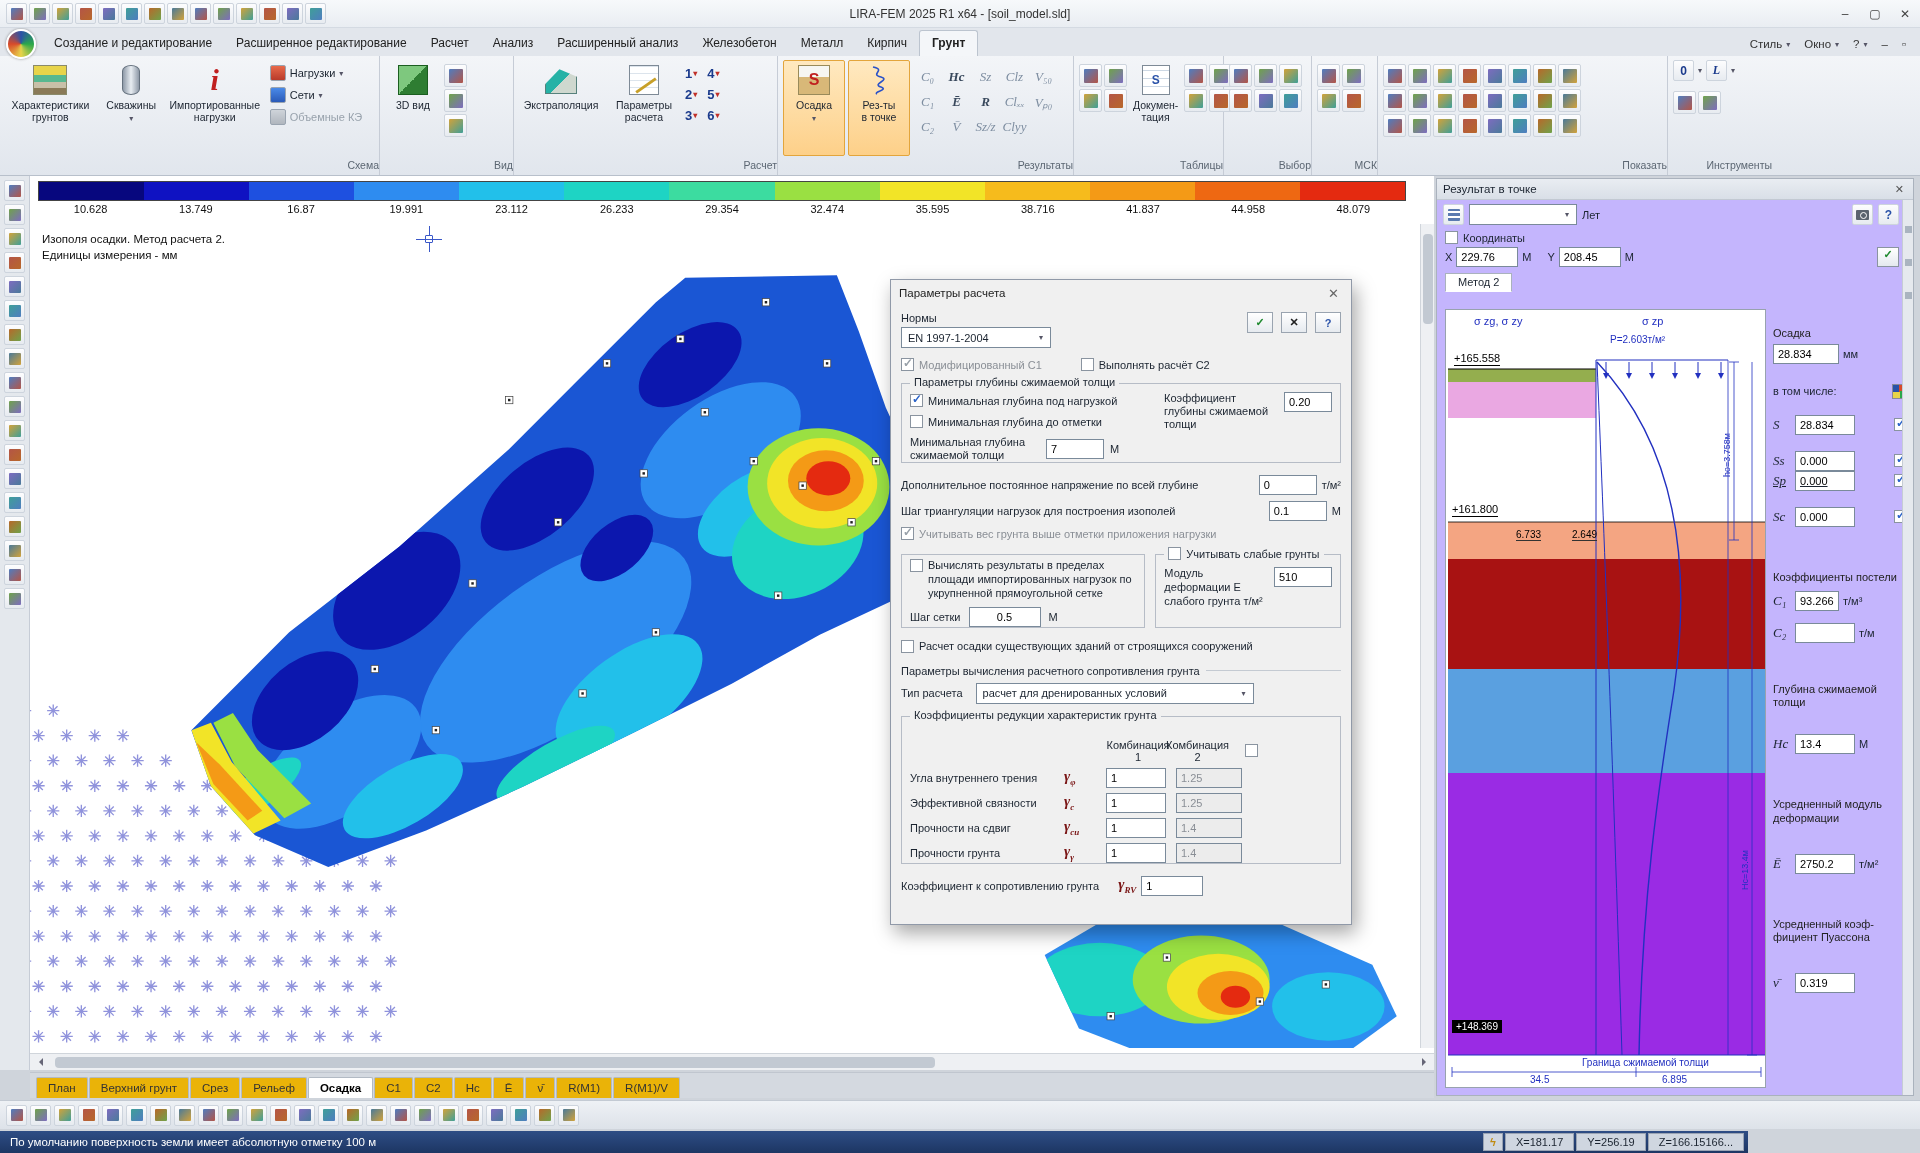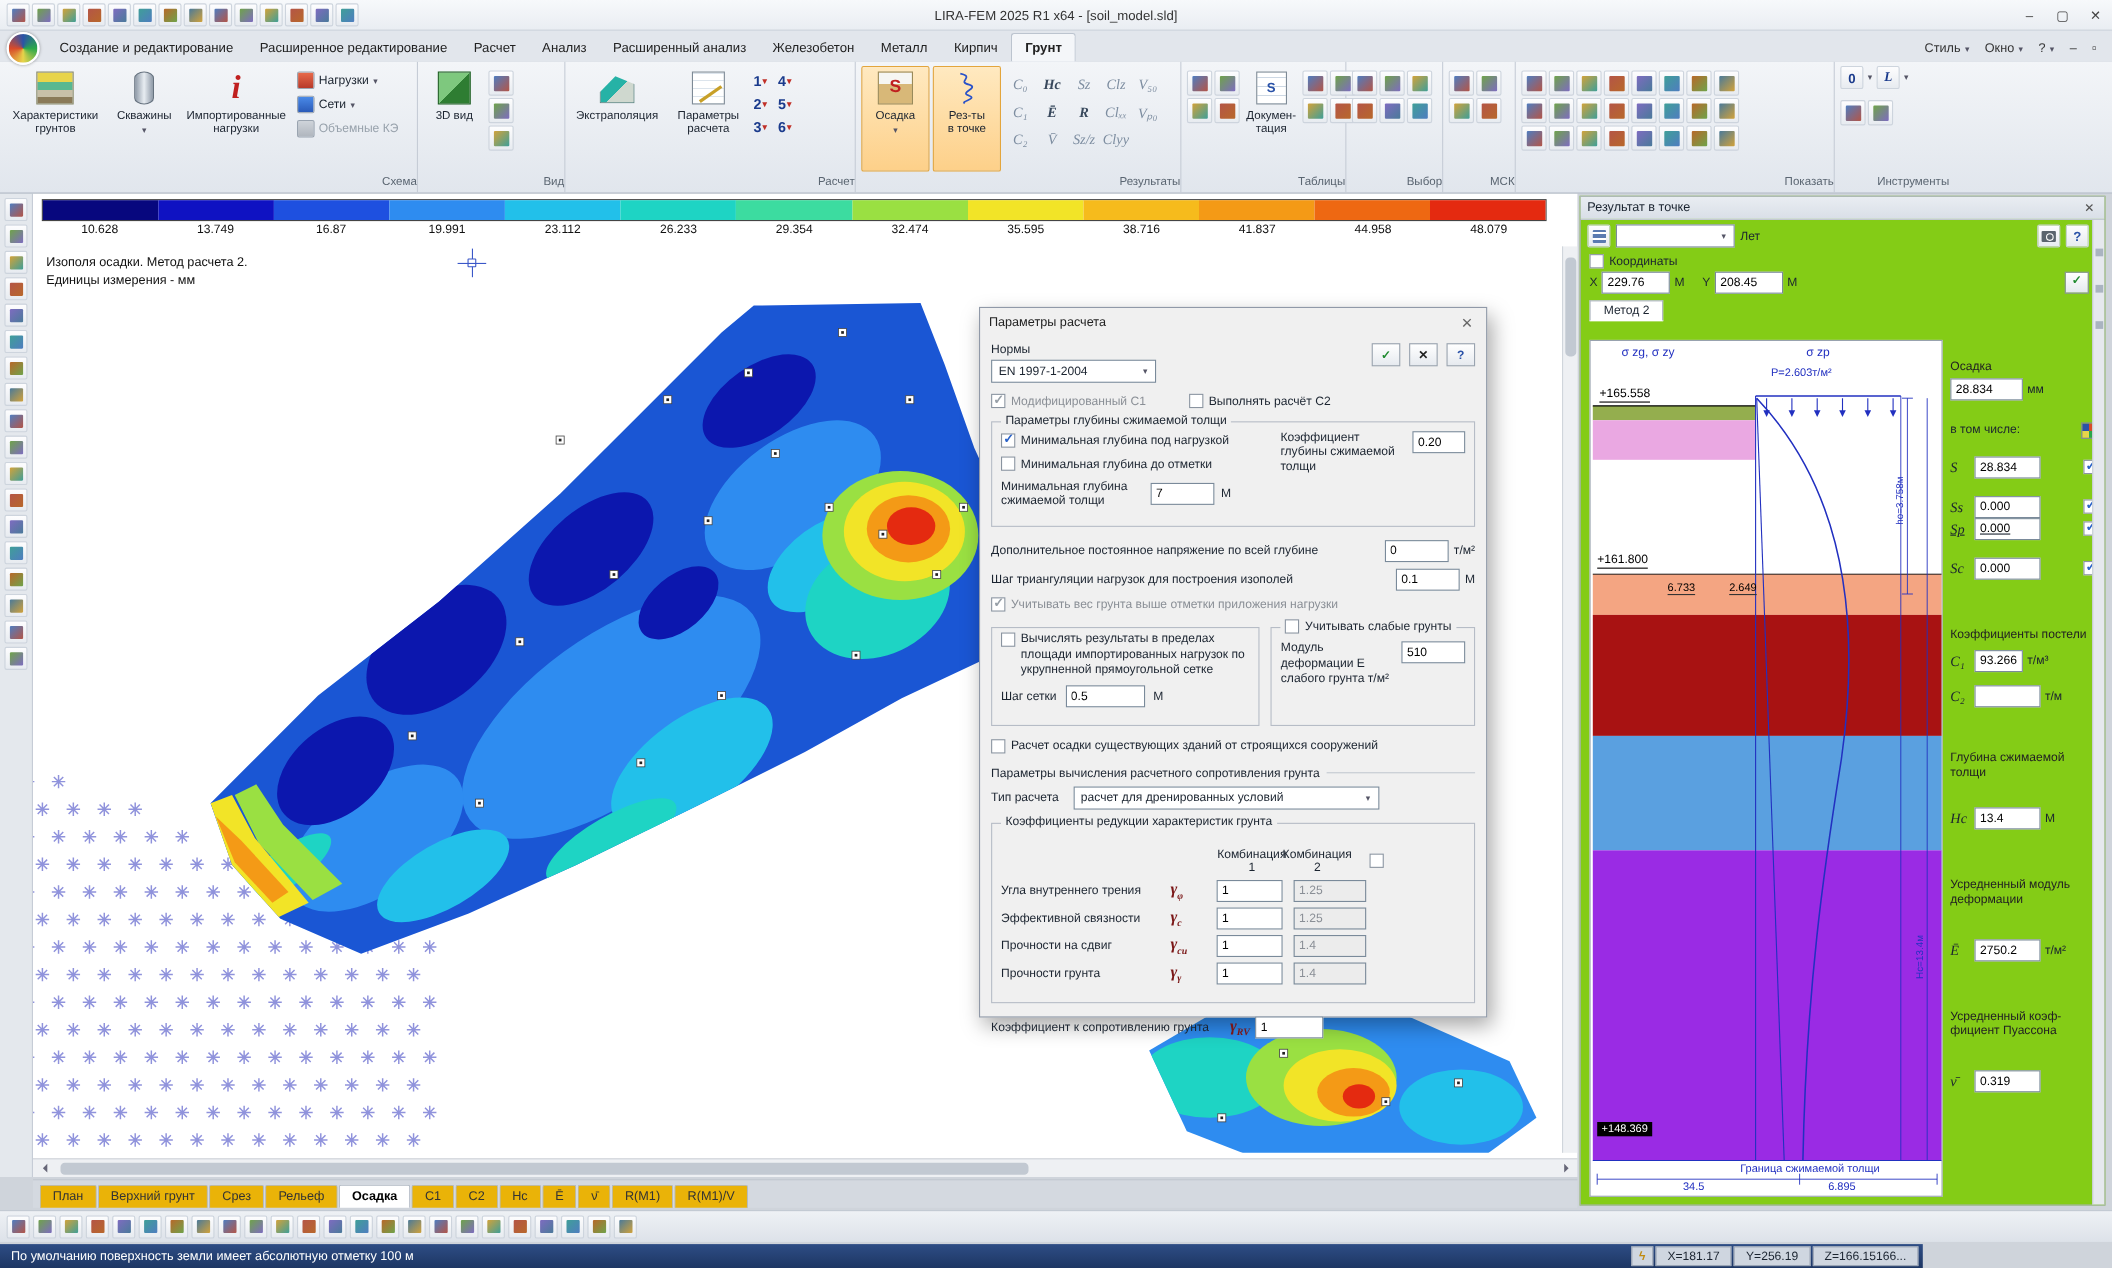--- a/index.html
+++ b/index.html
@@ -78,21 +78,21 @@
 .btab{padding:4px 11px;font-size:11.5px;border:1px solid #b2bac4;border-bottom:none;background:#eab308;margin-right:1px;border-radius:2px 2px 0 0;color:#333}
 .btab.active{background:#fff;font-weight:bold;color:#000}
 
 #bottombar{position:absolute;left:0;top:1100px;width:1920px;height:29px;background:linear-gradient(#eef1f5,#dde2e9);border-top:1px solid #c3cad3;display:flex;align-items:center;gap:3px;padding-left:6px}
 #statusbar{position:absolute;left:0;top:1131px;width:1748px;height:22px;background:linear-gradient(#2e4d85,#1d3663);display:flex;align-items:center;color:#fff;font-size:11.5px}
 #statusmsg{padding-left:10px}
 #statusright{margin-left:auto;display:flex;align-items:center;gap:2px;padding-right:4px}
 .sbox{background:#cfd6e0;border:1px solid #9aa4b4;color:#1b2430;font-size:11px;padding:2px 10px;height:18px;display:flex;align-items:center}
 .sbolt{width:20px;height:18px;background:#cfd6e0;border:1px solid #9aa4b4;display:flex;align-items:center;justify-content:center;color:#c08a10;font-weight:bold;font-size:11px}
 
-#rightpanel{position:absolute;left:1436px;top:178px;width:478px;height:918px;background:#84cc16;border:1px solid #aab2bd;z-index:4}
+#rightpanel{position:absolute;left:1436px;top:178px;width:478px;height:918px;background:#c4b5fd;border:1px solid #aab2bd;z-index:4}
 .ptitle{height:21px;background:linear-gradient(#e9edf2,#d9dfe7);border-bottom:1px solid #c2c9d2;display:flex;align-items:center;padding:0 6px;font-size:11.5px}
 .pclose{margin-left:auto;color:#555;font-size:11px;padding:0 3px}
 .ptools{display:flex;align-items:center;gap:5px;padding:4px 14px 2px 6px}
 .combo{display:flex;align-items:center;border:1px solid #7a8a9a;background:#fff;height:21px;padding:0 2px 0 6px;font-size:11px}
 .combo .car{margin-left:auto;width:14px;text-align:center}
 .plab{font-size:11px}
 .spacer{flex:1}
 .camico{width:13px;height:10px;background:#5a646e;border-radius:2px;position:relative}
 .camico::after{content:"";position:absolute;left:4px;top:2px;width:5px;height:5px;border:1px solid #fff;border-radius:50%}
 .pcoords{padding:2px 14px 2px 8px;font-size:11px}
@@ -120,21 +120,21 @@
 .mini4{width:15px;height:15px;border:1px solid #889;background:conic-gradient(#d84a2a 0 25%,#2aa84a 0 50%,#e8d44a 0 75%,#2a52a8 0)}
 .pscroll{position:absolute;right:0;top:21px;bottom:0;width:11px;background:#e6e9ee;border-left:1px solid #c6ccd4}
 .pscroll i{display:block;width:7px;height:7px;background:#aab4c0;margin:26px auto 0}
 
 #dialog{position:absolute;left:890px;top:279px;width:462px;height:646px;background:#f0f0f0;border:1px solid #9099a8;box-shadow:4px 8px 18px rgba(0,0,0,.35);z-index:60;font-size:11px}
 .dhead{height:26px;display:flex;align-items:center;padding:0 8px;font-size:11.5px;color:#222}
 .dclose{margin-left:auto;color:#666;font-size:13px;padding:0 4px}
 .drow{display:flex;align-items:center;margin:6px 10px 0;gap:5px}
 .dbtns{display:flex;gap:8px;margin-left:auto}
 .dbtn{width:26px;height:21px;border:1px solid #9aa4b0;background:linear-gradient(#fff,#e6eaef);display:flex;align-items:center;justify-content:center;font-weight:bold}
-.gbox{border:1px solid #b6bcc6;margin:12px 10px 0;padding:8px 8px 16px;position:relative}
+.gbox{border:1px solid #b6bcc6;margin:12px 10px 0;padding:8px 8px 0;position:relative}
 .gleg{position:absolute;top:-8px;left:8px;background:#f0f0f0;padding:0 4px;font-size:11px;display:flex;align-items:center;gap:5px}
 .gam{font-family:"Liberation Serif",serif;font-style:italic;font-weight:bold;color:#7a1616;font-size:15px}
 .gam sub{font-size:9px}
 .redgrid{display:grid;grid-template-columns:148px 36px 64px 72px;align-items:center;row-gap:5px;column-gap:6px;margin-top:14px}
 .redhead{font-size:11px;text-align:center}
 .fld.dis{background:#ececec;color:#8a8f96}
 .restitle{margin:12px 10px 0;display:flex;align-items:center;gap:6px}
 .restitle .rule{flex:1;height:1px;background:#c4cad2}
 </style>
 </head>
@@ -1264,21 +1264,21 @@
       <span style="color:#8a8f96">Учитывать вес грунта выше отметки приложения нагрузки</span>
     </div>
     <div style="display:flex;gap:10px;margin:14px 10px 0">
       <div class="gbox" style="flex:1.35;margin:0;padding-top:10px">
         <div style="display:flex;gap:5px;margin-top:-6px">
           <span class="cb"></span>
           <span style="line-height:1.25">Вычислять результаты в пределах площади импортированных нагрузок по укрупненной прямоугольной сетке</span>
         </div>
         <div style="display:flex;align-items:center;gap:8px;margin-top:6px">
           <span>Шаг сетки</span>
-          <input class="fld" style="width: 72px; text-align: left;" value="0.5">
+          <input class="fld" style="width: 72px; text-align: center;" value="0.5">
           <span>М</span>
         </div>
       </div>
       <div class="gbox" style="flex:1;margin:0">
         <div class="gleg">
             <span class="cb"></span>
             <span>Учитывать слабые грунты</span>
           </div>
         <div style="display:flex;gap:6px;align-items:flex-start;margin-top:4px">
           <span style="flex:1;line-height:1.25">Модуль деформации Е слабого грунта т/м²</span>

